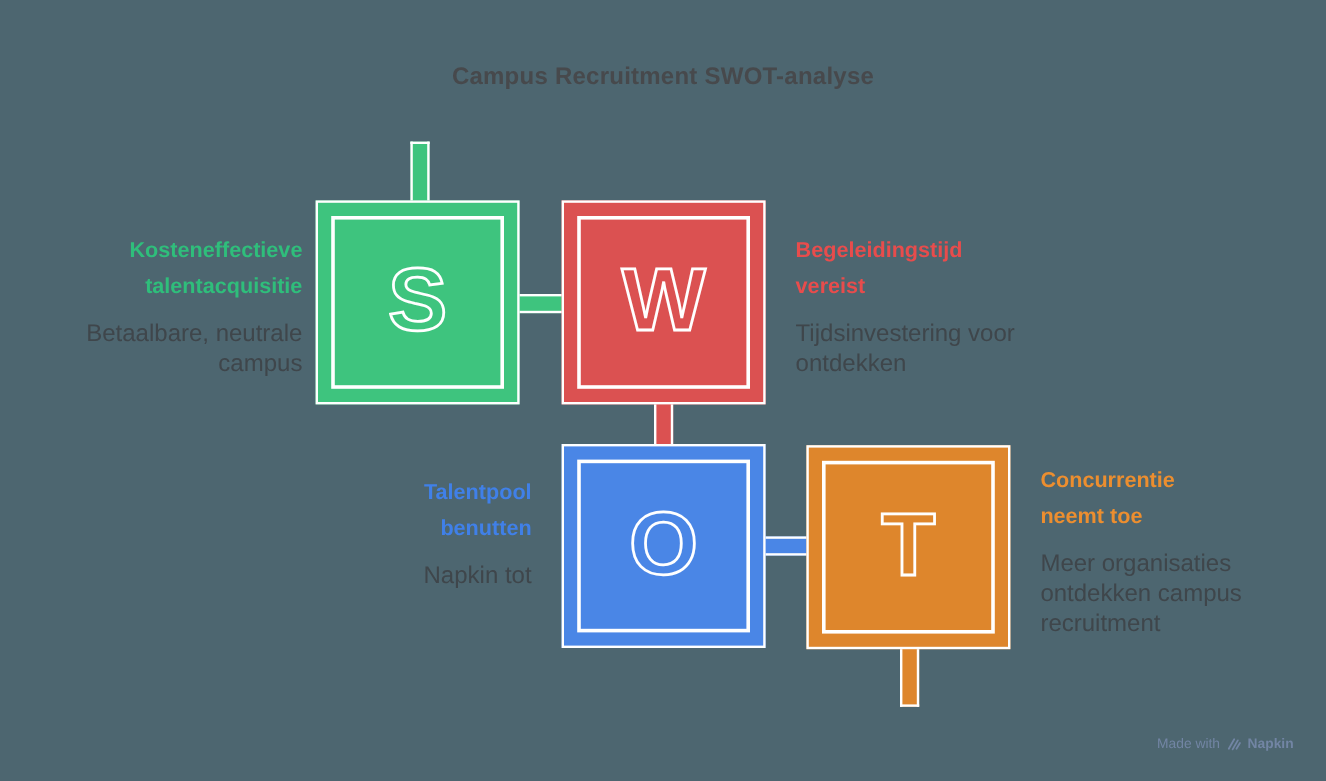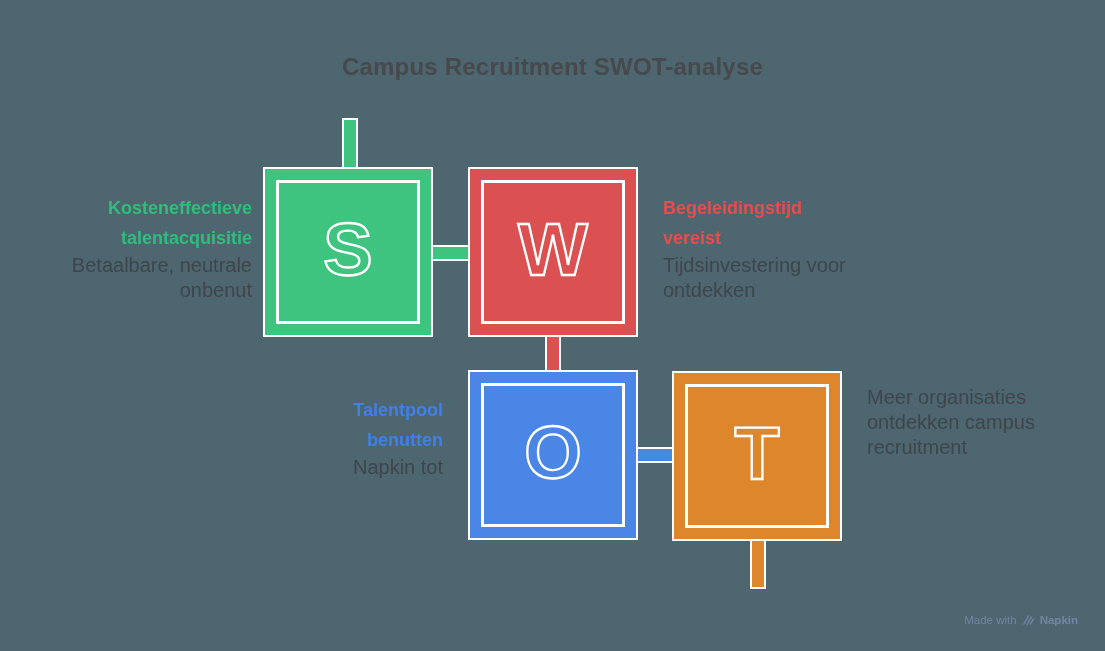--- a/index.html
+++ b/index.html
@@ -18,21 +18,21 @@
     position: absolute;
     inset: 0;
   }
   .title {
     position: absolute;
     top: 53px;
     left: 0;
     width: 100%;
     margin: 0;
     text-align: center;
-    font-size: 24px;
+    font-size: 20px;
     font-weight: bold;
     letter-spacing: 0.2px;
     color: var(--title_text, #47494c);
   }
   
   .conn {
     position: absolute;
     z-index: 1;
     box-sizing: border-box;
   }
@@ -100,20 +100,21 @@
   .label {
     position: absolute;
     z-index: 3;
   }
   .heading {
     font-size: 18px;
     font-weight: bold;
     line-height: 30px;
   }
   .sub {
+    margin-top: 13px;
     font-size: 20px;
     line-height: 25px;
     color: var(--subtitle_text, #3f464b);
   }
   .label-s { left: 20px;  top: 193px; width: 232px; text-align: right; }
   .label-w { left: 663px; top: 193px; width: 210px; text-align: left; }
   .label-o { left: 243px; top: 395px; width: 200px; text-align: right; }
   .label-t { left: 867px; top: 385px; width: 190px; text-align: left; }
   .label-s .heading { color: var(--heading_green, #2fbe7b); }
   .label-w .heading { color: var(--heading_red, #e84c4c); }
@@ -164,21 +165,21 @@
     <span class="letter">T</span>
   </div>
 
   <div class="label label-s">
     <div class="heading">
       <div>Kosteneffectieve</div>
       <div>talentacquisitie</div>
     </div>
     <div class="sub">
       <div>Betaalbare, neutrale</div>
-      <div>onbenut</div>
+      <div>campus</div>
     </div>
   </div>
 
   <div class="label label-w">
     <div class="heading">
       <div>Begeleidingstijd</div>
       <div>vereist</div>
     </div>
     <div class="sub">
       <div>Tijdsinvestering voor</div>
@@ -190,20 +191,24 @@
     <div class="heading">
       <div>Talentpool</div>
       <div>benutten</div>
     </div>
     <div class="sub">
       <div>Napkin tot</div>
     </div>
   </div>
 
   <div class="label label-t">
+    <div class="heading">
+      <div>Concurrentie</div>
+      <div>neemt toe</div>
+    </div>
     <div class="sub">
       <div>Meer organisaties</div>
       <div>ontdekken campus</div>
       <div>recruitment</div>
     </div>
   </div>
 
   <div class="watermark">
     <span>Made with</span>
     <span>

